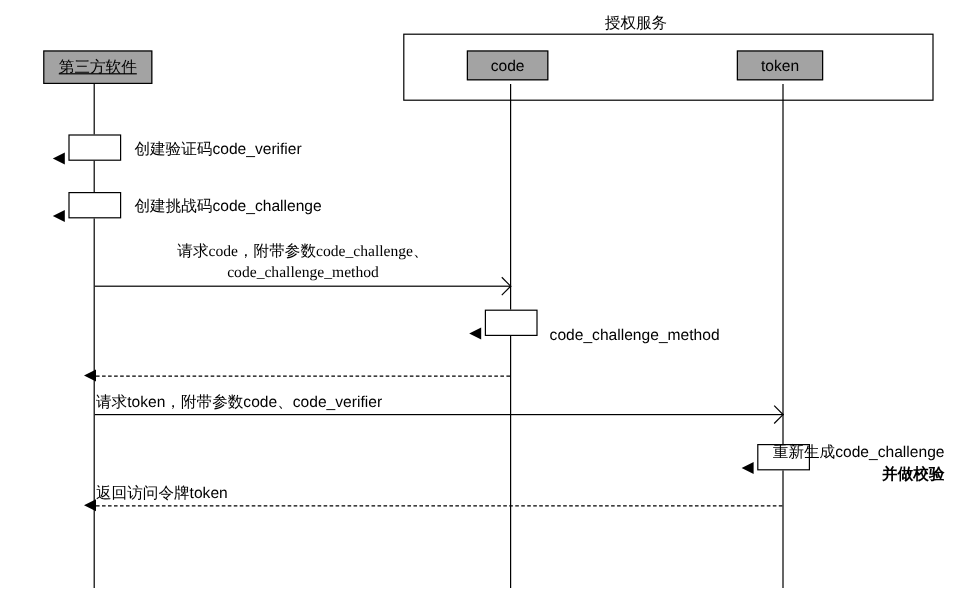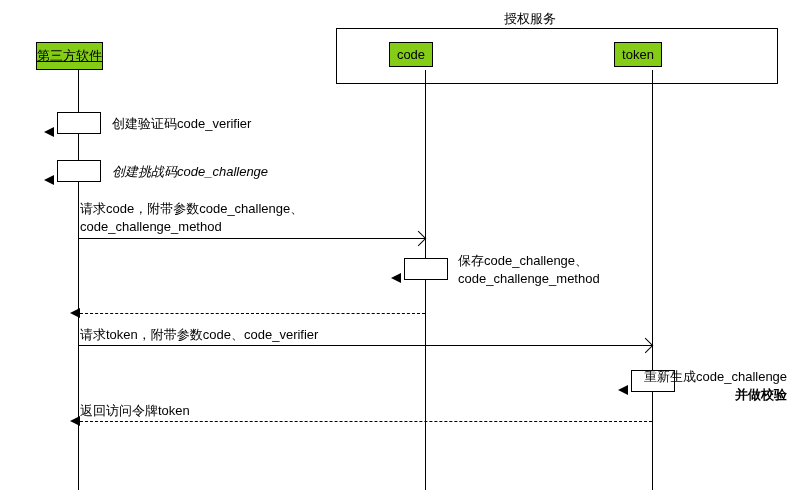--- a/index.html
+++ b/index.html
@@ -18,22 +18,22 @@
   
   .lifeline {
     position: absolute;
     width: 0;
     border-left: 1.5px solid #000;
   }
   
   .part-box {
     position: absolute;
     border: 1.5px solid #000;
-    background: #84cc16;
-    padding: 4px 0;
+    background: #a3a3a3;
+    padding: 4px 12px;
     text-align: center;
     white-space: nowrap;
   }
   .part-box.underlined span { text-decoration: underline; }
   
   .frame {
     position: absolute;
     border: 1.5px solid #000;
     background: transparent;
   }
@@ -104,33 +104,33 @@
   <div class="lifeline" style="left:78px; top:70px; height:420px;"></div>
   <div class="lifeline" style="left:425px; top:70px; height:420px;"></div>
   <div class="lifeline" style="left:652px; top:70px; height:420px;"></div>
 
   <div class="activation" style="left:57px; top:112px; width:42px;"></div>
   <div class="arrow-left-solid" style="left:44px; top:127px;"></div>
   <div class="label" style="left:112px; top:115px;">创建验证码code_verifier</div>
 
   <div class="activation" style="left:57px; top:160px; width:42px;"></div>
   <div class="arrow-left-solid" style="left:44px; top:175px;"></div>
-  <div class="label" style="left:112px; top:163px;font-style:italic;">创建挑战码code_challenge</div>
+  <div class="label" style="left:112px; top:163px;">创建挑战码code_challenge</div>
 
-  <div class="label" style="left:80px; top:200px; width:345px; ">
+  <div class="label" style="left:80px; top:200px; width:345px; text-align:center;font-family:Liberation Serif, serif;">
     <span>请求code，附带参数code_challenge、</span><br>
     <span>code_challenge_method</span>
   </div>
   <div class="msg-line solid" style="left:79px; top:238px; width:346px;"></div>
   <div class="arrow-right-open" style="left:413px; top:233px;"></div>
 
   <div class="activation" style="left:404px; top:258px; width:42px;"></div>
   <div class="arrow-left-solid" style="left:391px; top:273px;"></div>
   <div class="label" style="left:458px; top:252px;">
-    <span>保存code_challenge、</span><br>
+    <br>
     <span>code_challenge_method</span>
   </div>
 
   <div class="msg-line dashed" style="left:80px; top:313px; width:345px;"></div>
   <div class="arrow-left-solid" style="left:70px; top:308px;"></div>
 
   <div class="label" style="left:80px; top:326px; width:570px;">请求token，附带参数code、code_verifier</div>
   <div class="msg-line solid" style="left:79px; top:345px; width:573px;"></div>
   <div class="arrow-right-open" style="left:640px; top:340px;"></div>
 

